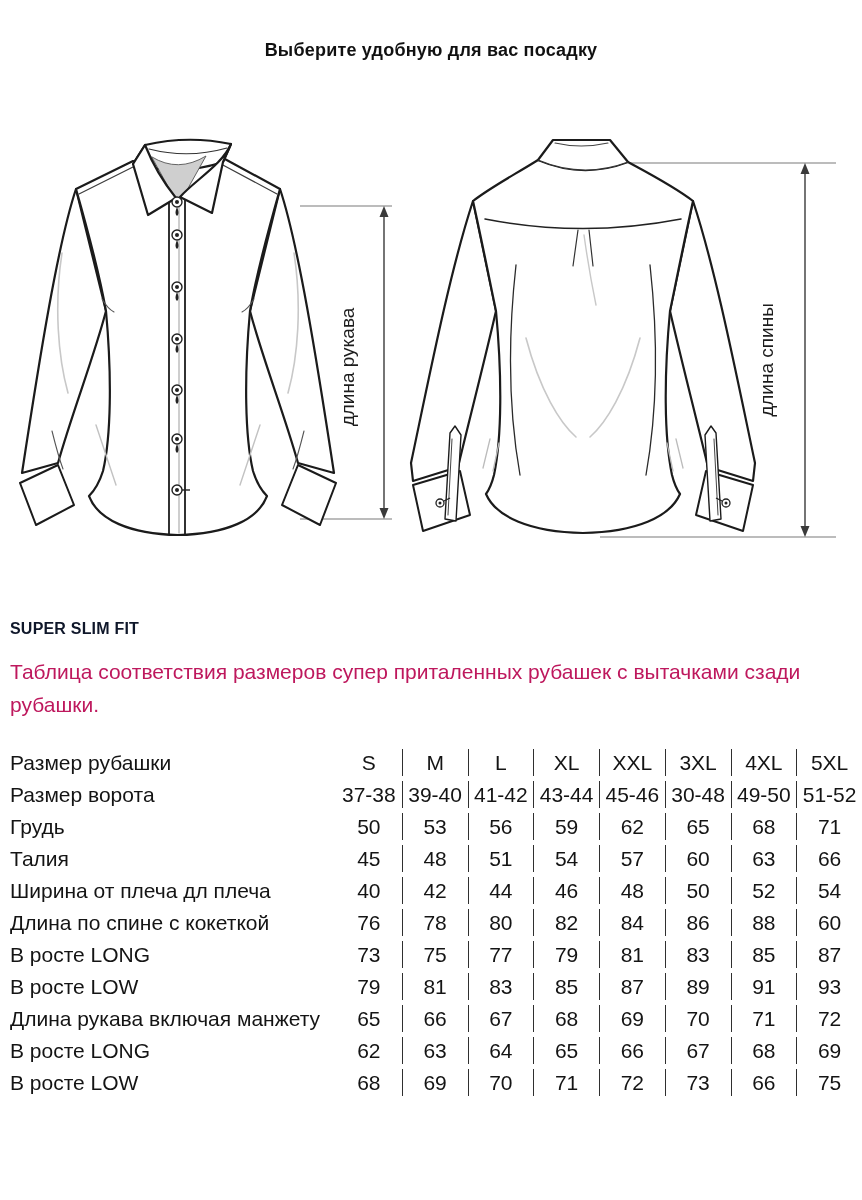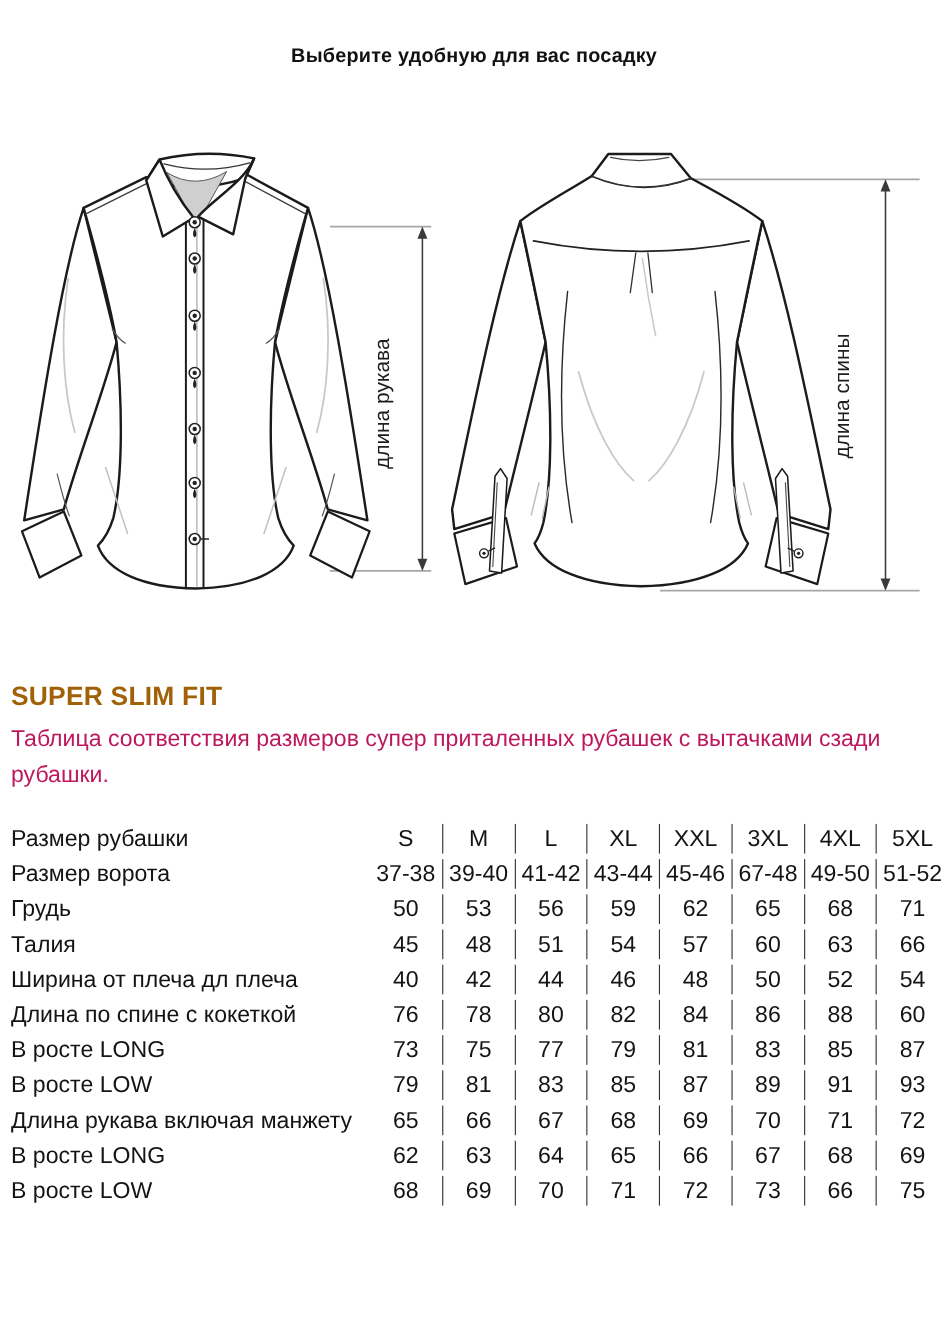--- a/index.html
+++ b/index.html
@@ -33,21 +33,21 @@
   .vlabel span {
     transform: rotate(-90deg);
     white-space: nowrap;
     font-size: 19px; color: #1c1c1c;
   }
   .sleeve-label { left: 328px; top: 167px; }
   .back-label   { left: 747px; top: 160px; }
 
   .fit-heading {
     position: absolute; top: 620px; left: 10px;
-    font-size: 24px; font-weight: 700; color: #a16207;
+    font-size: 16px; font-weight: 700; color: #0f172a;
     letter-spacing: 0.2px;
   }
   .fit-description {
     position: absolute; top: 655px; left: 10px; width: 820px;
     font-size: 21px; line-height: 33px; color: #be185d;
   }
 
   table.size-table {
     position: absolute; top: 744px; left: 0;
     width: 862px; table-layout: fixed;
@@ -268,21 +268,21 @@
             <td>37-38</td>
 
             <td>39-40</td>
 
             <td>41-42</td>
 
             <td>43-44</td>
 
             <td>45-46</td>
 
-            <td>67-48</td>
+            <td>30-48</td>
 
             <td>49-50</td>
 
             <td>51-52</td>
           </tr>
 
         <tr>
           <th>Грудь</th>
 
             <td>50</td>

